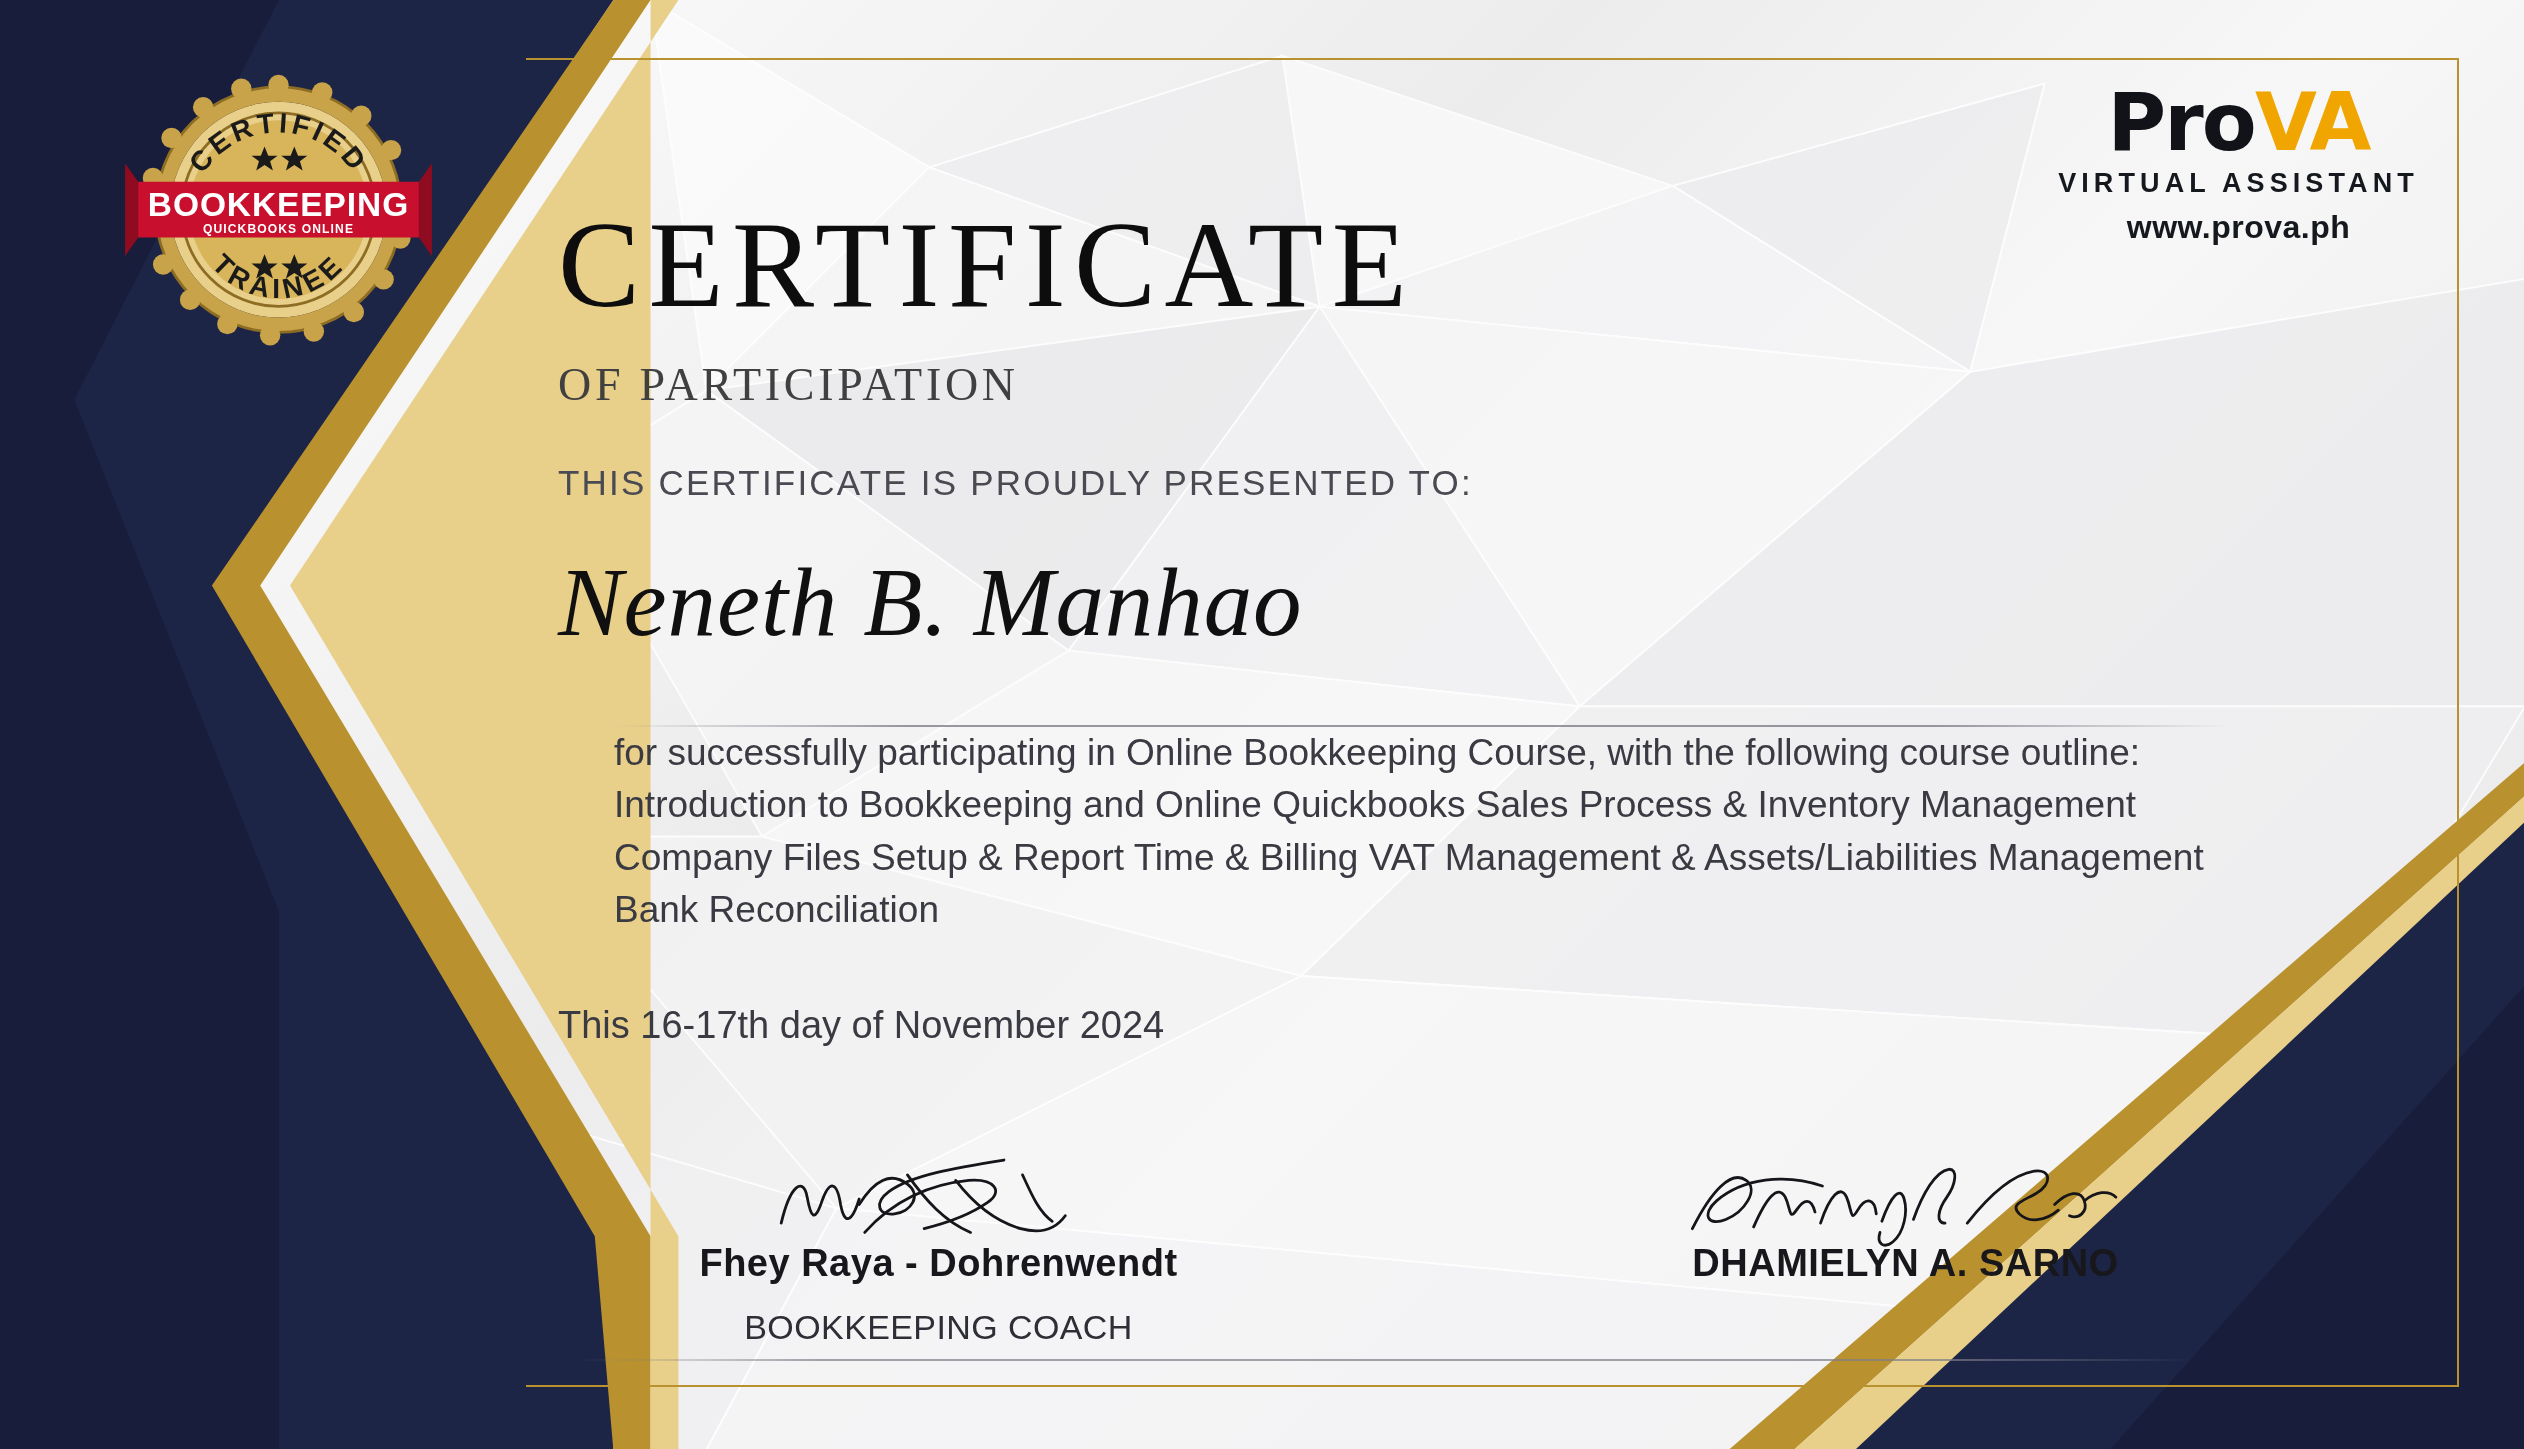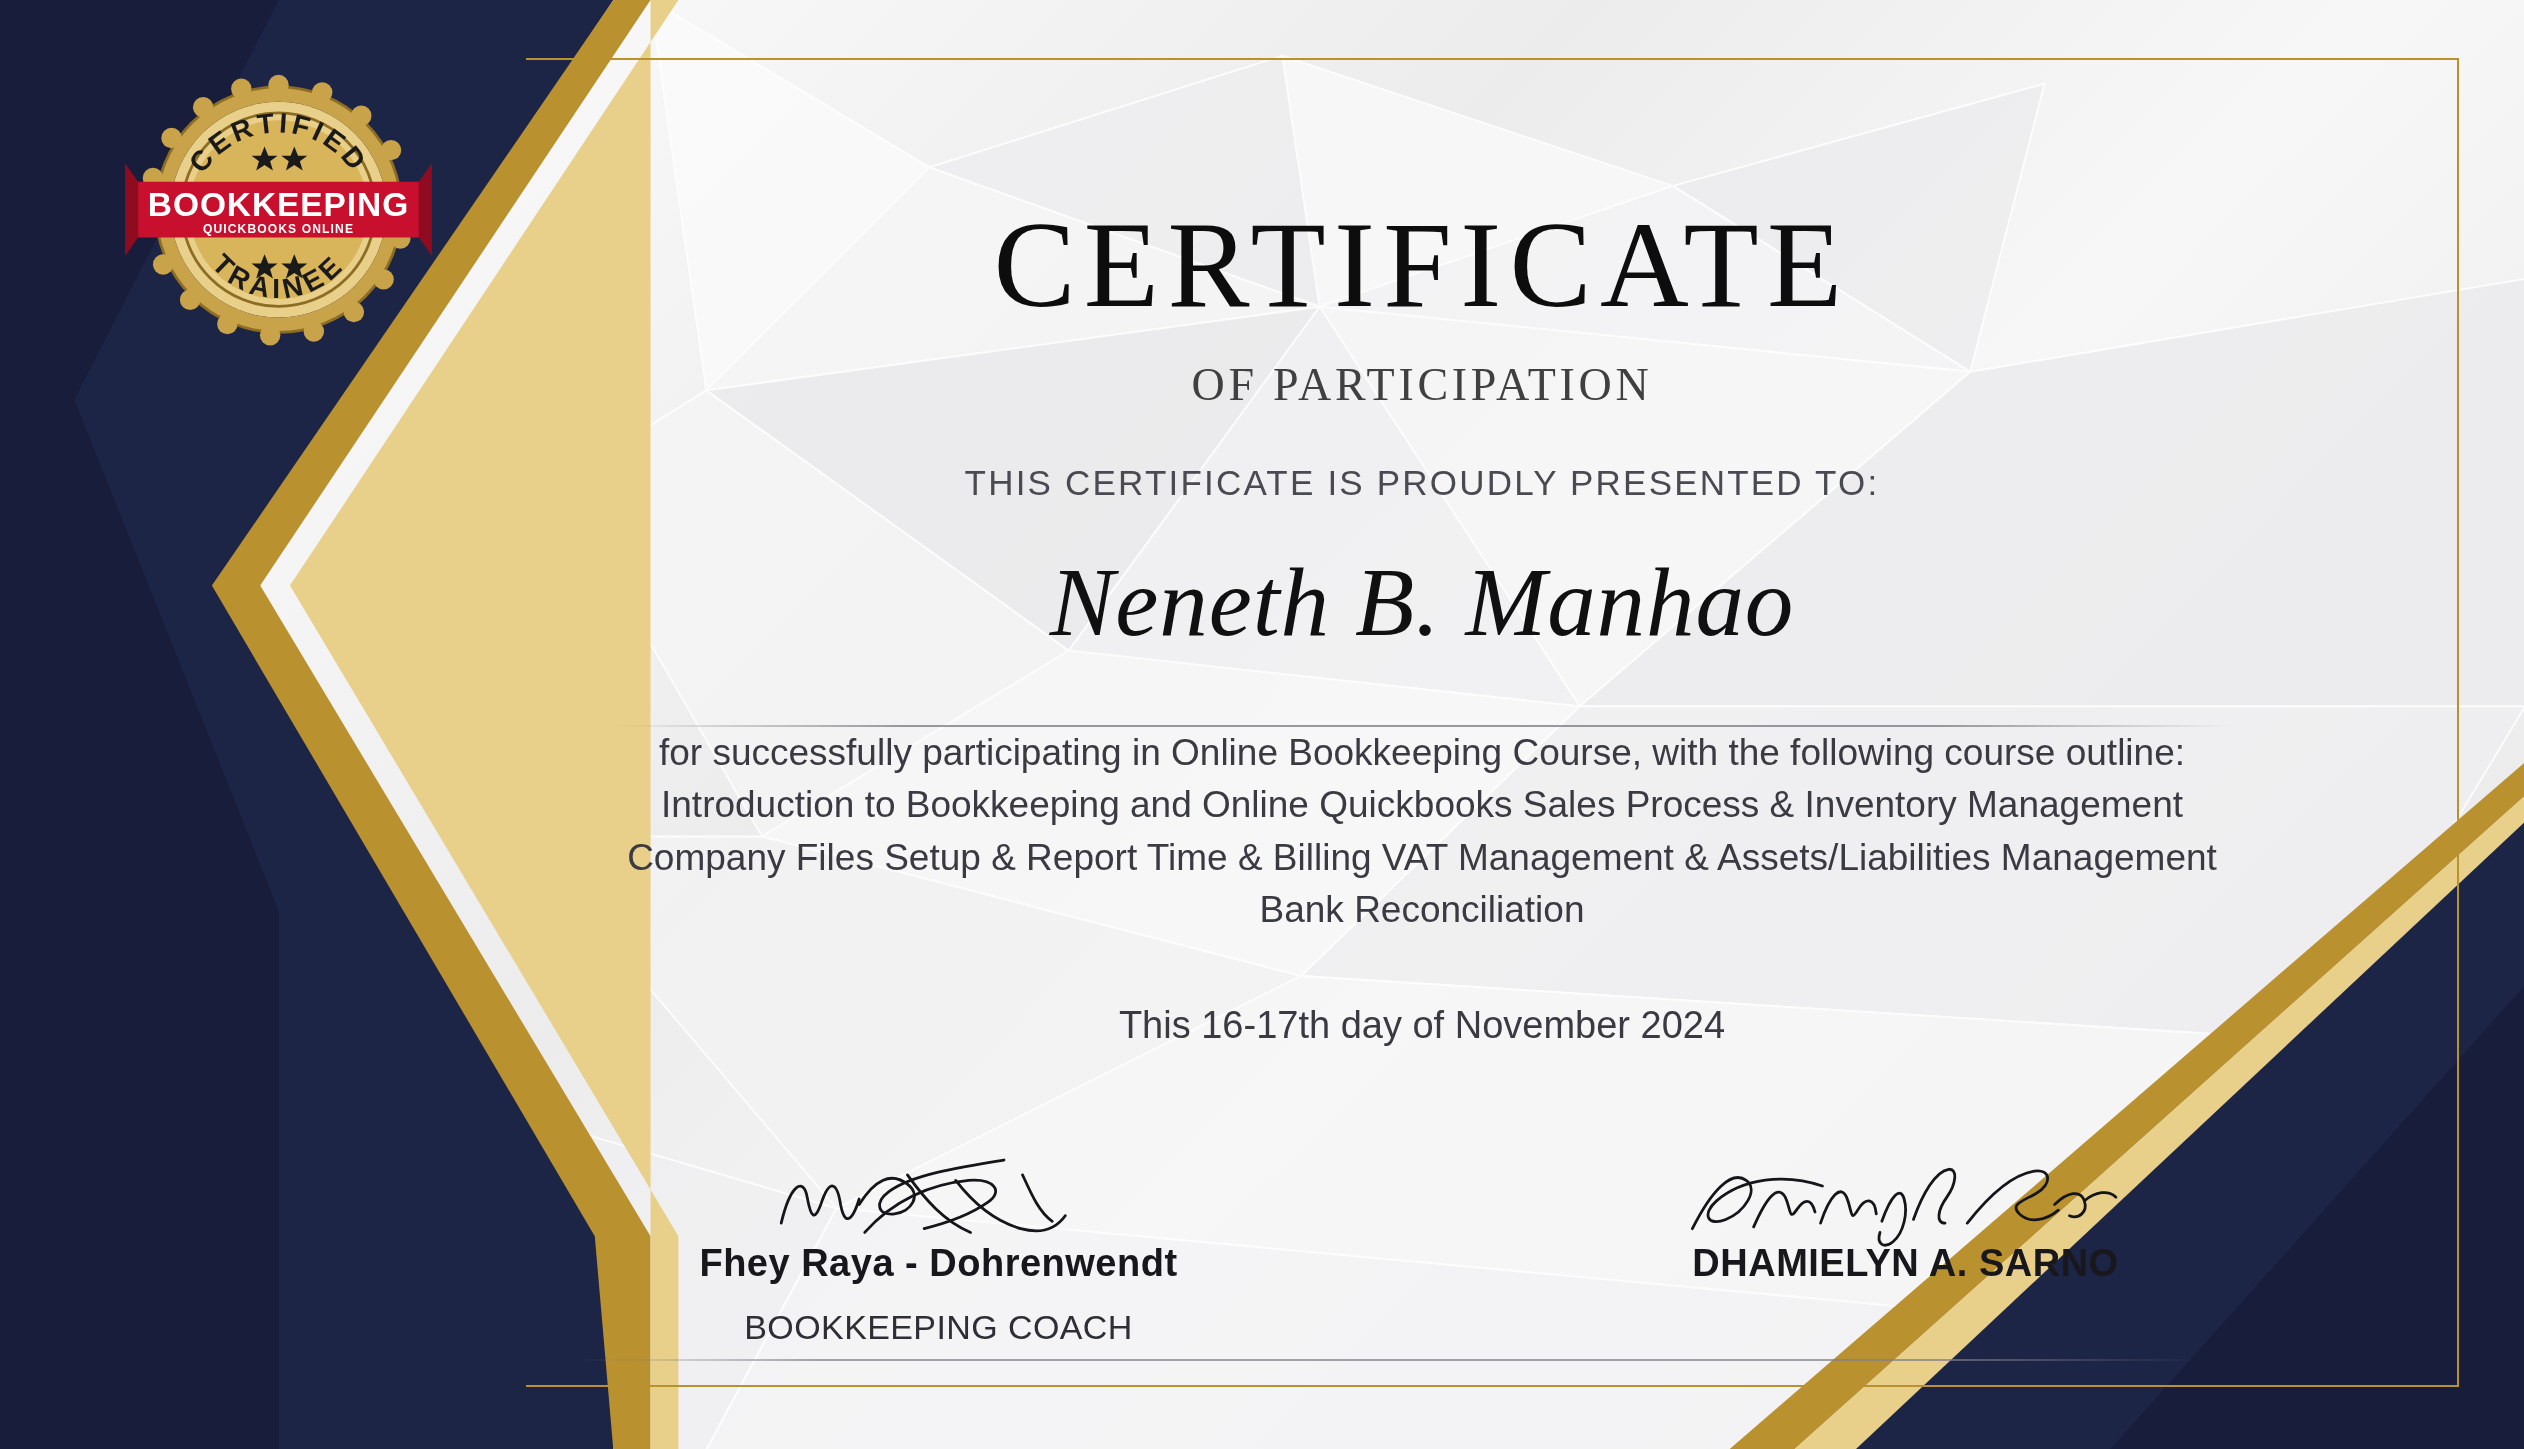--- a/index.html
+++ b/index.html
@@ -91,21 +91,20 @@
     color: #15181d;
   }
 
   
   .content {
     position: absolute;
     left: 558px;
     top: 0;
     width: 1728px;
     height: 1432px;
-    text-align: center;
     color: #2b2b2b;
   }
 
   .title {
     font-family: "Liberation Serif", serif;
     font-size: 123px;
     letter-spacing: 8.4px;
     color: #0d0d0d;
     margin-top: 203px;
     line-height: 1;
@@ -285,20 +284,25 @@
 
         <polygon points="14,118 316,118 316,178 14,178" fill="#c8102e"></polygon>
         <polygon points="14,118 14,178 0,198 0,98" fill="#8f0b20"></polygon>
         <polygon points="316,118 316,178 330,198 330,98" fill="#8f0b20"></polygon>
         <text x="165" y="155" text-anchor="middle" font-family="Liberation Sans, sans-serif" font-size="36" font-weight="bold" fill="#ffffff" letter-spacing="1">BOOKKEEPING</text>
         <text x="165" y="173" text-anchor="middle" font-family="Liberation Sans, sans-serif" font-size="13" font-weight="bold" fill="#ffffff" letter-spacing="1.2">QUICKBOOKS ONLINE</text>
       </g>
     </svg>
   </div>
 
+  <div class="logo">
+    <div class="logo-mark"><span>Pro</span><span class="accent">VA</span></div>
+    <div class="logo-sub">VIRTUAL ASSISTANT</div>
+    <div class="logo-url">www.prova.ph</div>
+  </div>
 
   <div class="content">
     <div class="title">CERTIFICATE</div>
     <div class="subtitle">OF PARTICIPATION</div>
     <div class="presented">THIS CERTIFICATE IS PROUDLY PRESENTED TO:</div>
     <div class="recipient">Neneth B. Manhao</div>
     <div class="divider"></div>
     <div class="body-text">
       <div>for successfully participating in Online Bookkeeping Course, with the following course outline:</div>
       <div>Introduction to Bookkeeping and Online Quickbooks Sales Process &amp; Inventory Management</div>

